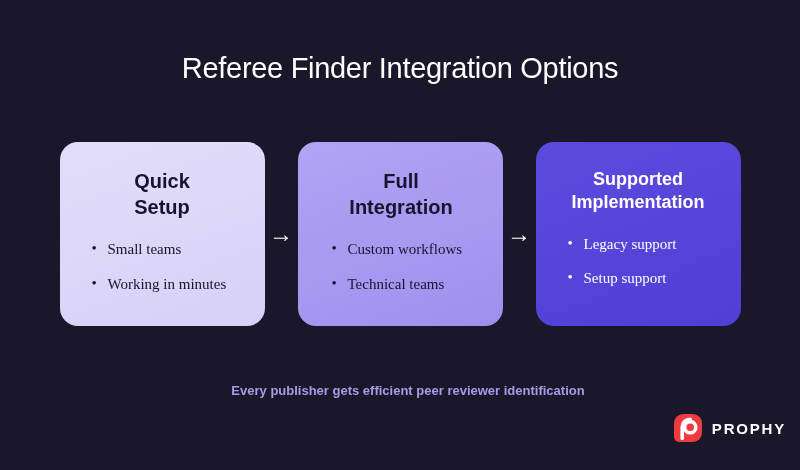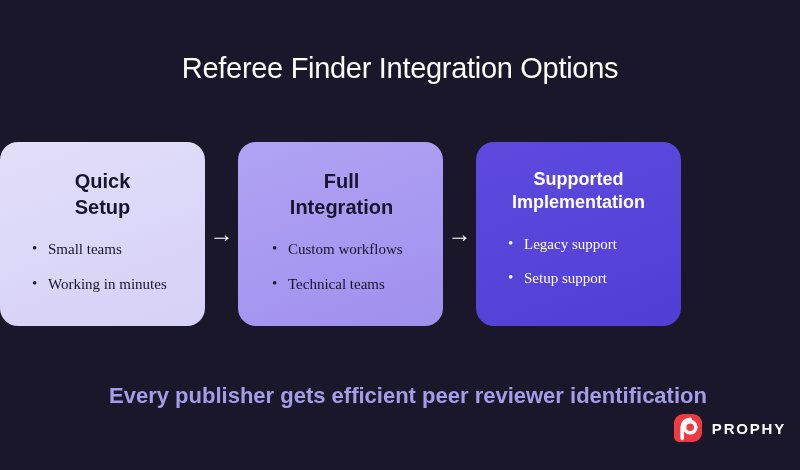--- a/index.html
+++ b/index.html
@@ -25,20 +25,21 @@
     font-size: 29px;
     font-weight: 400;
     letter-spacing: -0.3px;
   }
   .cards-row {
     position: absolute;
     top: 142px;
     left: 0;
     width: 100%;
     display: flex;
+    justify-content: center;
     align-items: stretch;
   }
   .card {
     width: 205px;
     height: 184px;
     border-radius: 18px;
     padding: 26px 18px 20px 18px;
     overflow: hidden;
   }
   .card-1 {
@@ -93,21 +94,21 @@
     font-weight: 400;
     line-height: 1;
   }
   .footer-note {
     position: absolute;
     top: 383px;
     left: 0;
     width: 100%;
     text-align: center;
     color: #a59ce8;
-    font-size: 22px;
+    font-size: 13px;
     font-weight: 700;
     padding-left: 16px;
   }
   .logo {
     position: absolute;
     right: 14px;
     bottom: 27px;
     display: flex;
     align-items: center;
     gap: 10px;

